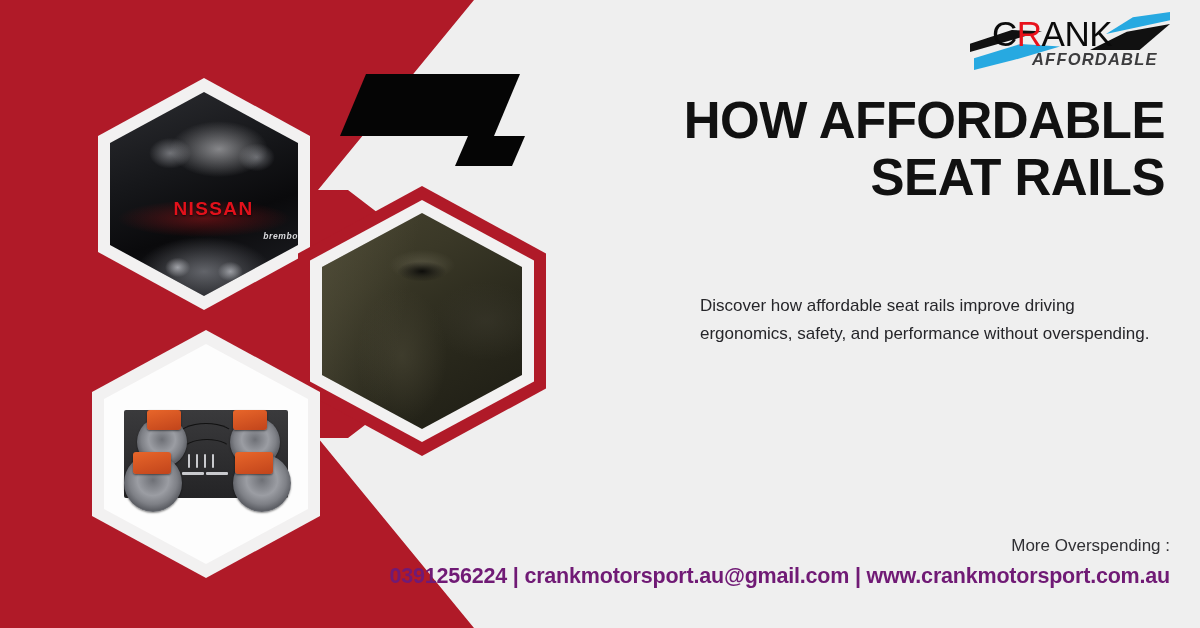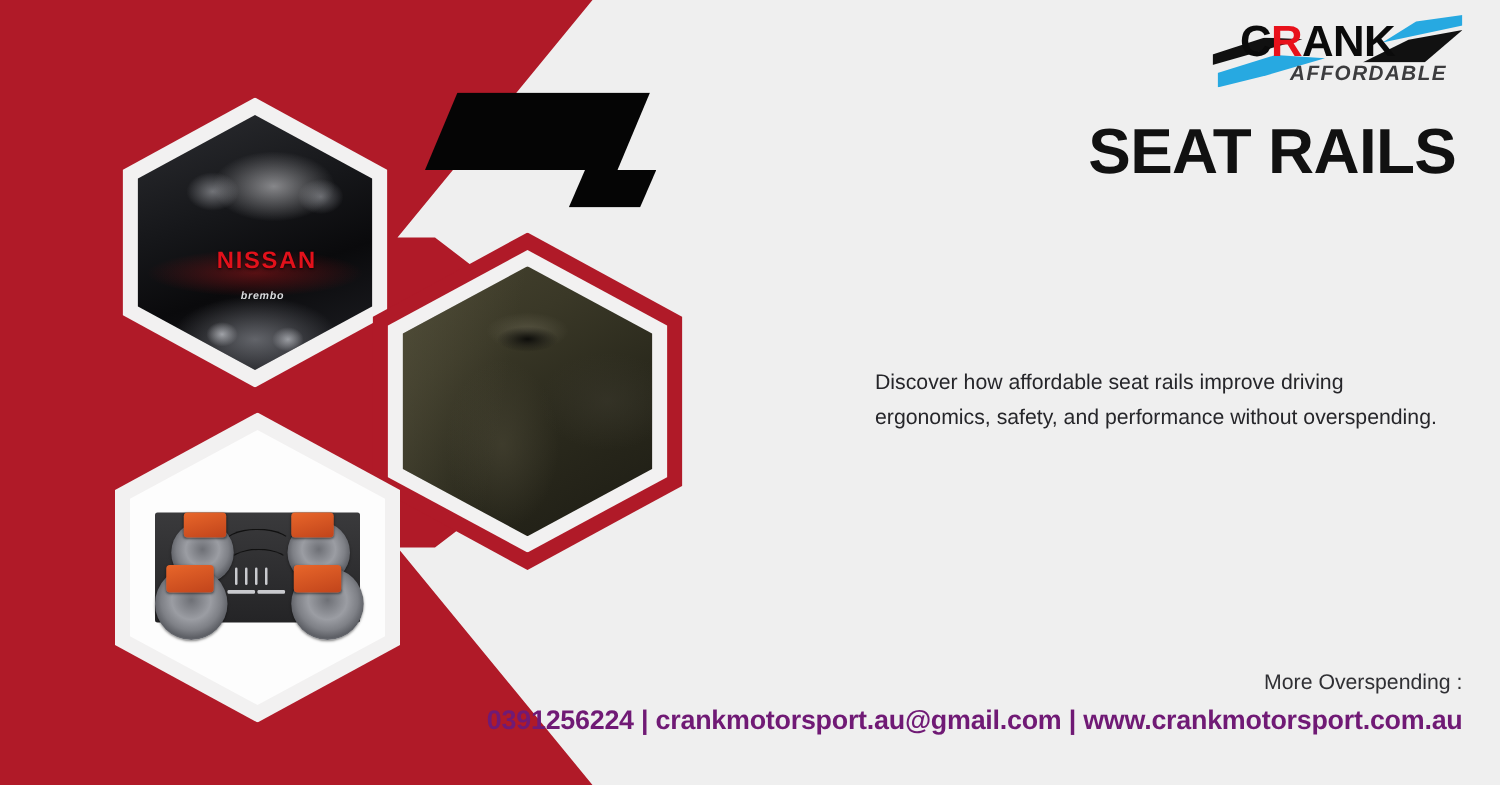--- a/index.html
+++ b/index.html
@@ -58,21 +58,21 @@
       linear-gradient(160deg,#2c2d31 0%,#16171a 38%,#0a0a0c 62%,#202126 100%);
   }
   .hex1-txt{
     position:absolute;left:4px;right:0;top:52%;text-align:center;
     color:#e2111b;font-weight:bold;font-size:19px;letter-spacing:1.4px;
     font-family:"Liberation Sans", sans-serif;
     text-shadow:0 1px 2px rgba(0,0,0,.7);
     padding-left:15px;
   }
   .hex1-sub{
-    position:absolute;left:0;right:0;top:68%;text-align:center;
+    position:absolute;left:0;right:0;top:68%;text-align:right;
     color:#d9dadd;font-style:italic;font-weight:bold;font-size:8.5px;letter-spacing:.6px;margin-left:12px;
   }
 
   
   .hex2-ring{left:298px;top:186px;width:248px;height:270px;background:#b01a28;}
   .hex2-outer{left:310px;top:200px;width:224px;height:242px;background:#f2f1f1;}
   .hex2-inner{left:322px;top:213px;width:200px;height:216px;}
   .hex2-img{
     background:
       radial-gradient(ellipse 34px 14px at 50% 27%, rgba(10,10,8,.95), rgba(0,0,0,0) 72%),
@@ -98,21 +98,21 @@
   .cal{position:absolute;border-radius:3px;
      background:linear-gradient(165deg,#e8662a,#c1441b);
      box-shadow:0 1px 2px rgba(0,0,0,.5);}
   .tool{position:absolute;background:#c9cace;border-radius:1px;}
   .wire{position:absolute;border:1.4px solid #111;border-color:#111 transparent transparent transparent;border-radius:50%;}
 
   
   .logo{position:absolute;right:30px;top:10px;width:200px;height:66px;}
   .logo-wordmark{
     position:absolute;left:22px;top:6px;
-    font-size:35px;font-weight:bold;letter-spacing:-0.5px;line-height:1;
+    font-size:35px;font-weight:normal;letter-spacing:-0.5px;line-height:1;
     font-family:"Liberation Sans", sans-serif;color:#0b0b0b;
   }
   .logo-wordmark .r{color:#e8111b;}
   .logo-sub{
     position:absolute;left:62px;top:40px;
     font-size:16.5px;font-weight:bold;font-style:italic;letter-spacing:1.2px;
     color:#3c3c3e;font-family:"Liberation Sans", sans-serif;
   }
   .sw{position:absolute;}
   .sw-blue-tr{left:136px;top:2px;width:64px;height:22px;background:#27a9e1;
@@ -201,20 +201,21 @@
   <div class="logo">
     <div class="sw sw-blue-tr"></div>
     <div class="sw sw-black-tr"></div>
     <div class="sw sw-black-bl"></div>
     <div class="sw sw-blue-bl"></div>
     <div class="logo-wordmark"><span>C</span><span class="r">R</span><span>ANK</span></div>
     <div class="logo-sub">AFFORDABLE</div>
   </div>
 
   <div class="headline">
+    <div>HOW AFFORDABLE</div>
     <div>SEAT RAILS</div>
   </div>
 
 
   <div class="body-copy">Discover how affordable seat rails improve driving ergonomics, safety, and performance without overspending.</div>
 
   <div class="more-info">More Overspending :</div>
   <div class="contact-band"></div>
   <div class="contact-txt">0391256224 | crankmotorsport.au@gmail.com | www.crankmotorsport.com.au</div>
 

